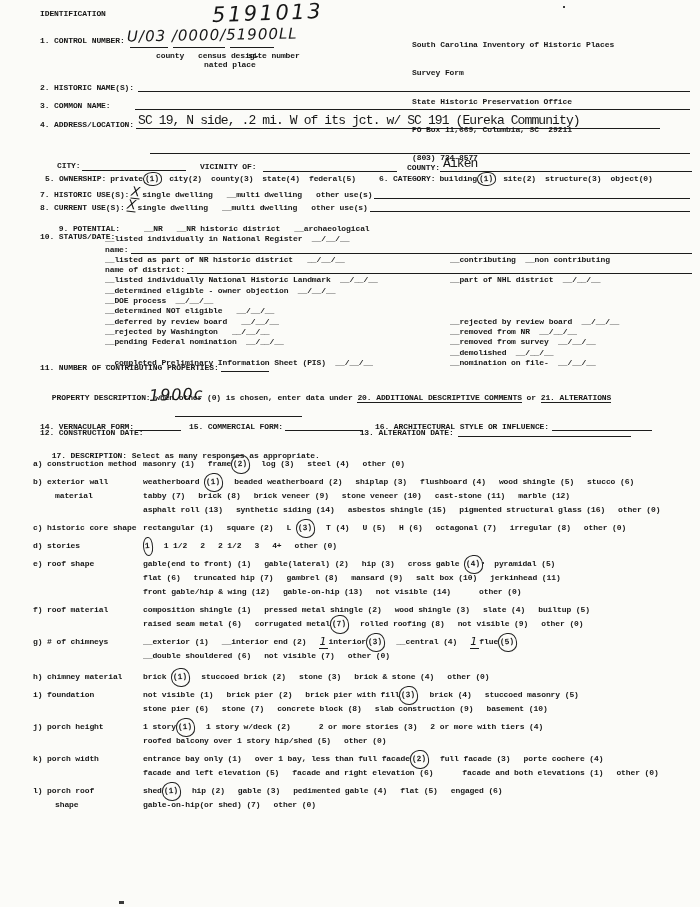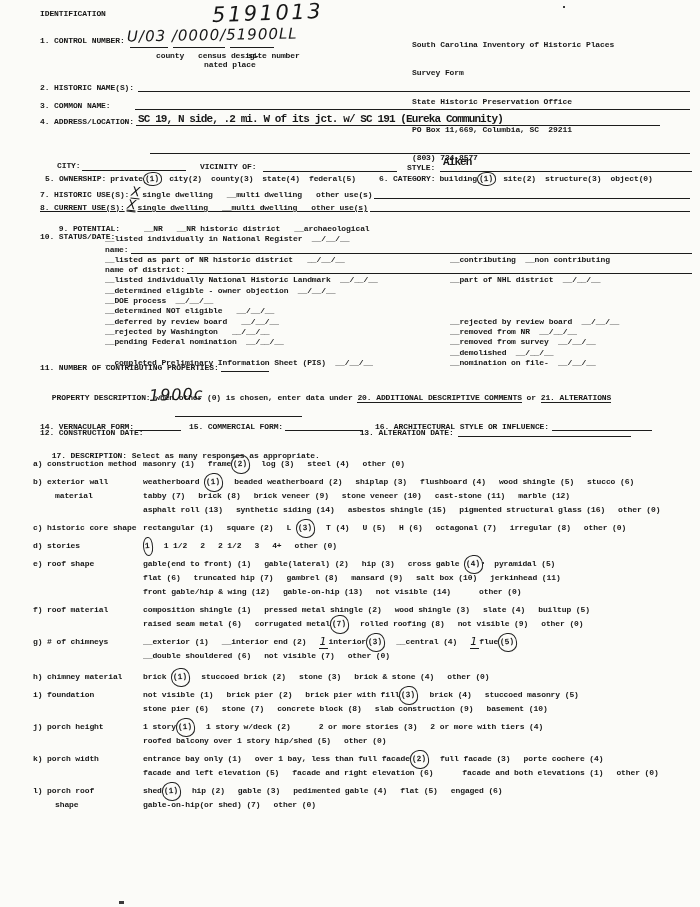--- a/index.html
+++ b/index.html
@@ -4,21 +4,21 @@
 <style>
   html,body{margin:0;padding:0;background:#9a9a9a;}
   .page{position:relative;width:700px;height:907px;margin:0 auto;background:#fbfbf8;
         font-family:"Liberation Mono",monospace;font-weight:bold;font-size:8px;
         letter-spacing:-0.1px;color:#171717;overflow:hidden;}
   .page span{white-space:pre;}
   .abs{position:absolute;white-space:pre;}
   .flexline{position:absolute;display:flex;align-items:flex-end;white-space:pre;}
   .fill{display:inline-block;border-bottom:1.2px solid #1c1c1c;height:9px;}
   .line{position:absolute;border-top:1.2px solid #1c1c1c;height:0;}
-  .big{font-weight:bold;font-size:11px;letter-spacing:-0.9px;}
+  .big{font-weight:normal;font-size:13px;letter-spacing:-0.9px;}
   .hand{font-family:"DejaVu Sans",sans-serif;font-style:italic;font-weight:normal;letter-spacing:1px;}
   .circ{display:inline-block;border:1.4px solid #202020;border-radius:60% 50% 55% 65%/55% 60% 50% 58%;
         padding:1px 2px 2px 1px;margin:-3px -2px -3px 0;transform:rotate(-4deg);}
   .uline{border-bottom:1.2px solid #1c1c1c;}
   .agency div{line-height:10.3px;}
   .slines{position:absolute;left:105px;top:233px;right:8px;}
   .sline{position:relative;display:flex;height:10.3px;white-space:pre;align-items:flex-end;}
   .sleft{white-space:pre;}
   .sright{position:absolute;left:345px;bottom:0;white-space:pre;}
   .sfill{flex:1;border-bottom:1.2px solid #1c1c1c;height:8px;margin-left:2px;}
@@ -75,33 +75,33 @@
   <div class="flexline" style="left:40px;top:113px;right:40px;">
     <span>4. ADDRESS/LOCATION:</span><span class="big uline" style="flex:1;margin-left:2px;padding-left:2px;">SC 19, N side, .2 mi. W of its jct. w/ SC 191 (Eureka Community)</span>
   </div>
   <div class="line" style="left:150px;top:153px;right:10px;"></div>
 
   <div class="abs" style="left:40px;top:158px;height:18px;right:8px;">
     <span class="abs" style="left:17px;top:3px;">CITY:</span>
     <span class="line" style="left:42px;top:12px;width:104px;"></span>
     <span class="abs" style="left:160px;top:4px;">VICINITY OF:</span>
     <span class="line" style="left:223px;top:13px;width:134px;"></span>
-    <span class="abs" style="left:367px;top:5px;">STYLE:</span>
+    <span class="abs" style="left:367px;top:5px;">COUNTY:</span>
     <span class="abs big" style="left:403px;top:-2px;">Aiken</span>
     <span class="line" style="left:400px;top:13px;width:252px;"></span>
   </div>
 
   <div class="flexline" style="left:45px;top:174px;">
     <span>5. OWNERSHIP:</span><span style="width:4px;"></span><span id="own-opts"><span class="opt" style="margin-right: 9px;"><span>private</span><span class="circ">(1)</span></span><span class="opt" style="margin-right: 9px;"><span>city(2)</span></span><span class="opt" style="margin-right: 9px;"><span>county(3)</span></span><span class="opt" style="margin-right: 9px;"><span>state(4)</span></span><span class="opt" style="margin-right: 9px;"><span>federal(5)</span></span></span><span style="width:14px;"></span><span>6. CATEGORY:</span><span style="width:4px;"></span><span id="cat-opts"><span class="opt" style="margin-right: 9px;"><span>building</span><span class="circ">(1)</span></span><span class="opt" style="margin-right: 9px;"><span>site(2)</span></span><span class="opt" style="margin-right: 9px;"><span>structure(3)</span></span><span class="opt" style="margin-right: 9px;"><span>object(0)</span></span></span>
   </div>
 
   <div class="flexline" style="left:40px;top:188px;right:10px;">
     <span>7. HISTORIC USE(S):</span><span class="hand-x">X</span><span>single dwelling   __multi dwelling   other use(s)</span><span class="fill" style="flex:1;margin-left:2px;"></span>
   </div>
-  <div class="flexline" style="left:40px;top:201px;right:10px;text-decoration:underline;">
+  <div class="flexline" style="left:40px;top:201px;right:10px;">
     <span>8. CURRENT USE(S):</span><span class="hand-x">X</span><span>single dwelling   __multi dwelling   other use(s)</span><span class="fill" style="flex:1;margin-left:2px;"></span>
   </div>
   <div class="abs" style="left:40px;top:215px;">
     <span>9. POTENTIAL:</span><span style="display:inline-block;width:24px;"></span><span>__NR   __NR historic district   __archaeological</span>
   </div>
 
   <div class="abs" style="left:40px;top:232px;">10. STATUS/DATE:</div>
   <div class="slines" id="status-lines">
       <div class="sline"><span class="sleft">__listed individually in National Register  __/__/__</span></div>
       <div class="sline"><span class="sleft">name:</span><span class="sfill"></span></div>

